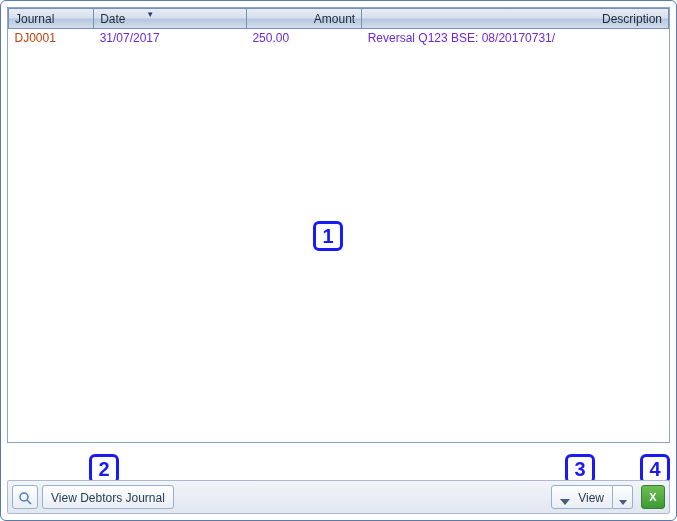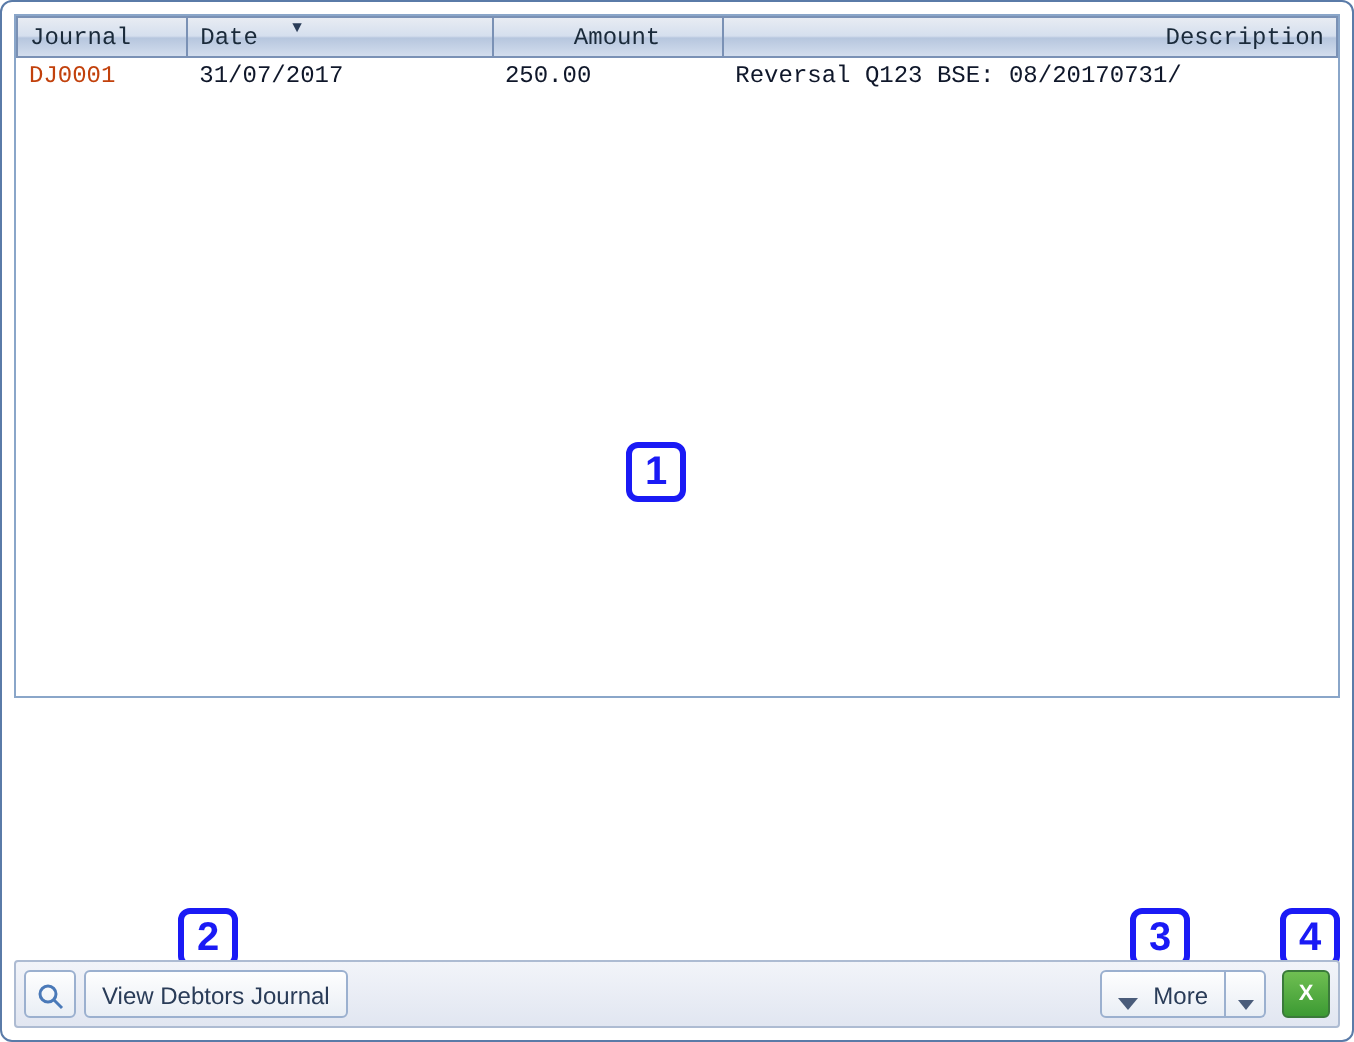--- a/index.html
+++ b/index.html
@@ -18,24 +18,23 @@
     height: 521px;
     border: 1px solid #5a7ba8;
     border-radius: 6px;
     background: #fff;
     position: relative;
     overflow: hidden;
   }
   .inner-frame {
     position: absolute;
     top: 6px; left: 6px; right: 6px;
-    height: 342px;
+    height: 436px;
     border: 1px solid #8aa6c9;
     background: #fff;
-    font-family: Liberation Mono, monospace;
   }
   .table {
     display: table;
     width: 100%;
     border-collapse: collapse;
   }
   .header-row {
     display: table-row;
     background: linear-gradient(to bottom, #e8ecf3 0%, #d5dfee 45%, #b6c6de 50%, #d6e0ef 100%);
     height: 20px;
@@ -45,38 +44,38 @@
     border: 1px solid #7a91b5;
     padding: 2px 6px;
     font-size: 12px;
     color: #1a2a3a;
     vertical-align: middle;
     position: relative;
     white-space: nowrap;
   }
   .header-cell.journal { width: 68px; }
   .header-cell.date { width: 122px; }
-  .header-cell.amount { width: 92px; text-align: center; padding-left: 15px; }
+  .header-cell.amount { width: 92px; text-align: right; padding-left: 15px; }
   .header-cell.desc { width: 245px; text-align: right; }
   .sort-arrow {
     position: absolute;
     top: 1px;
     left: 52px;
     font-size: 8px;
     color: #2a3c58;
   }
   .data-row {
     display: table-row;
     height: 18px;
   }
   .data-cell {
     display: table-cell;
     padding: 1px 6px;
     font-size: 12px;
-    color: #0f172a;
+    color: #6d28d9;
     vertical-align: middle;
     white-space: nowrap;
   }
   .data-cell.link { color: #c2410c; }
   .data-cell.amount { padding-right: 6px; }
 
   .annotation {
     position: absolute;
     border: 3px solid #1a1af5;
     border-radius: 6px;
@@ -196,21 +195,21 @@
         </svg>
       </span>
     </div>
     <div class="btn">
       <span>View Debtors Journal</span>
     </div>
     <div class="spacer"></div>
     <div class="more-group">
       <div class="btn">
         <span class="tri-outline"></span>
-        <span>More</span>
+        <span>View</span>
       </div>
       <div class="btn dropdown">
         <span class="tri-down"></span>
       </div>
     </div>
     <div class="excel-btn">
       <span>X</span>
     </div>
   </div>
 

